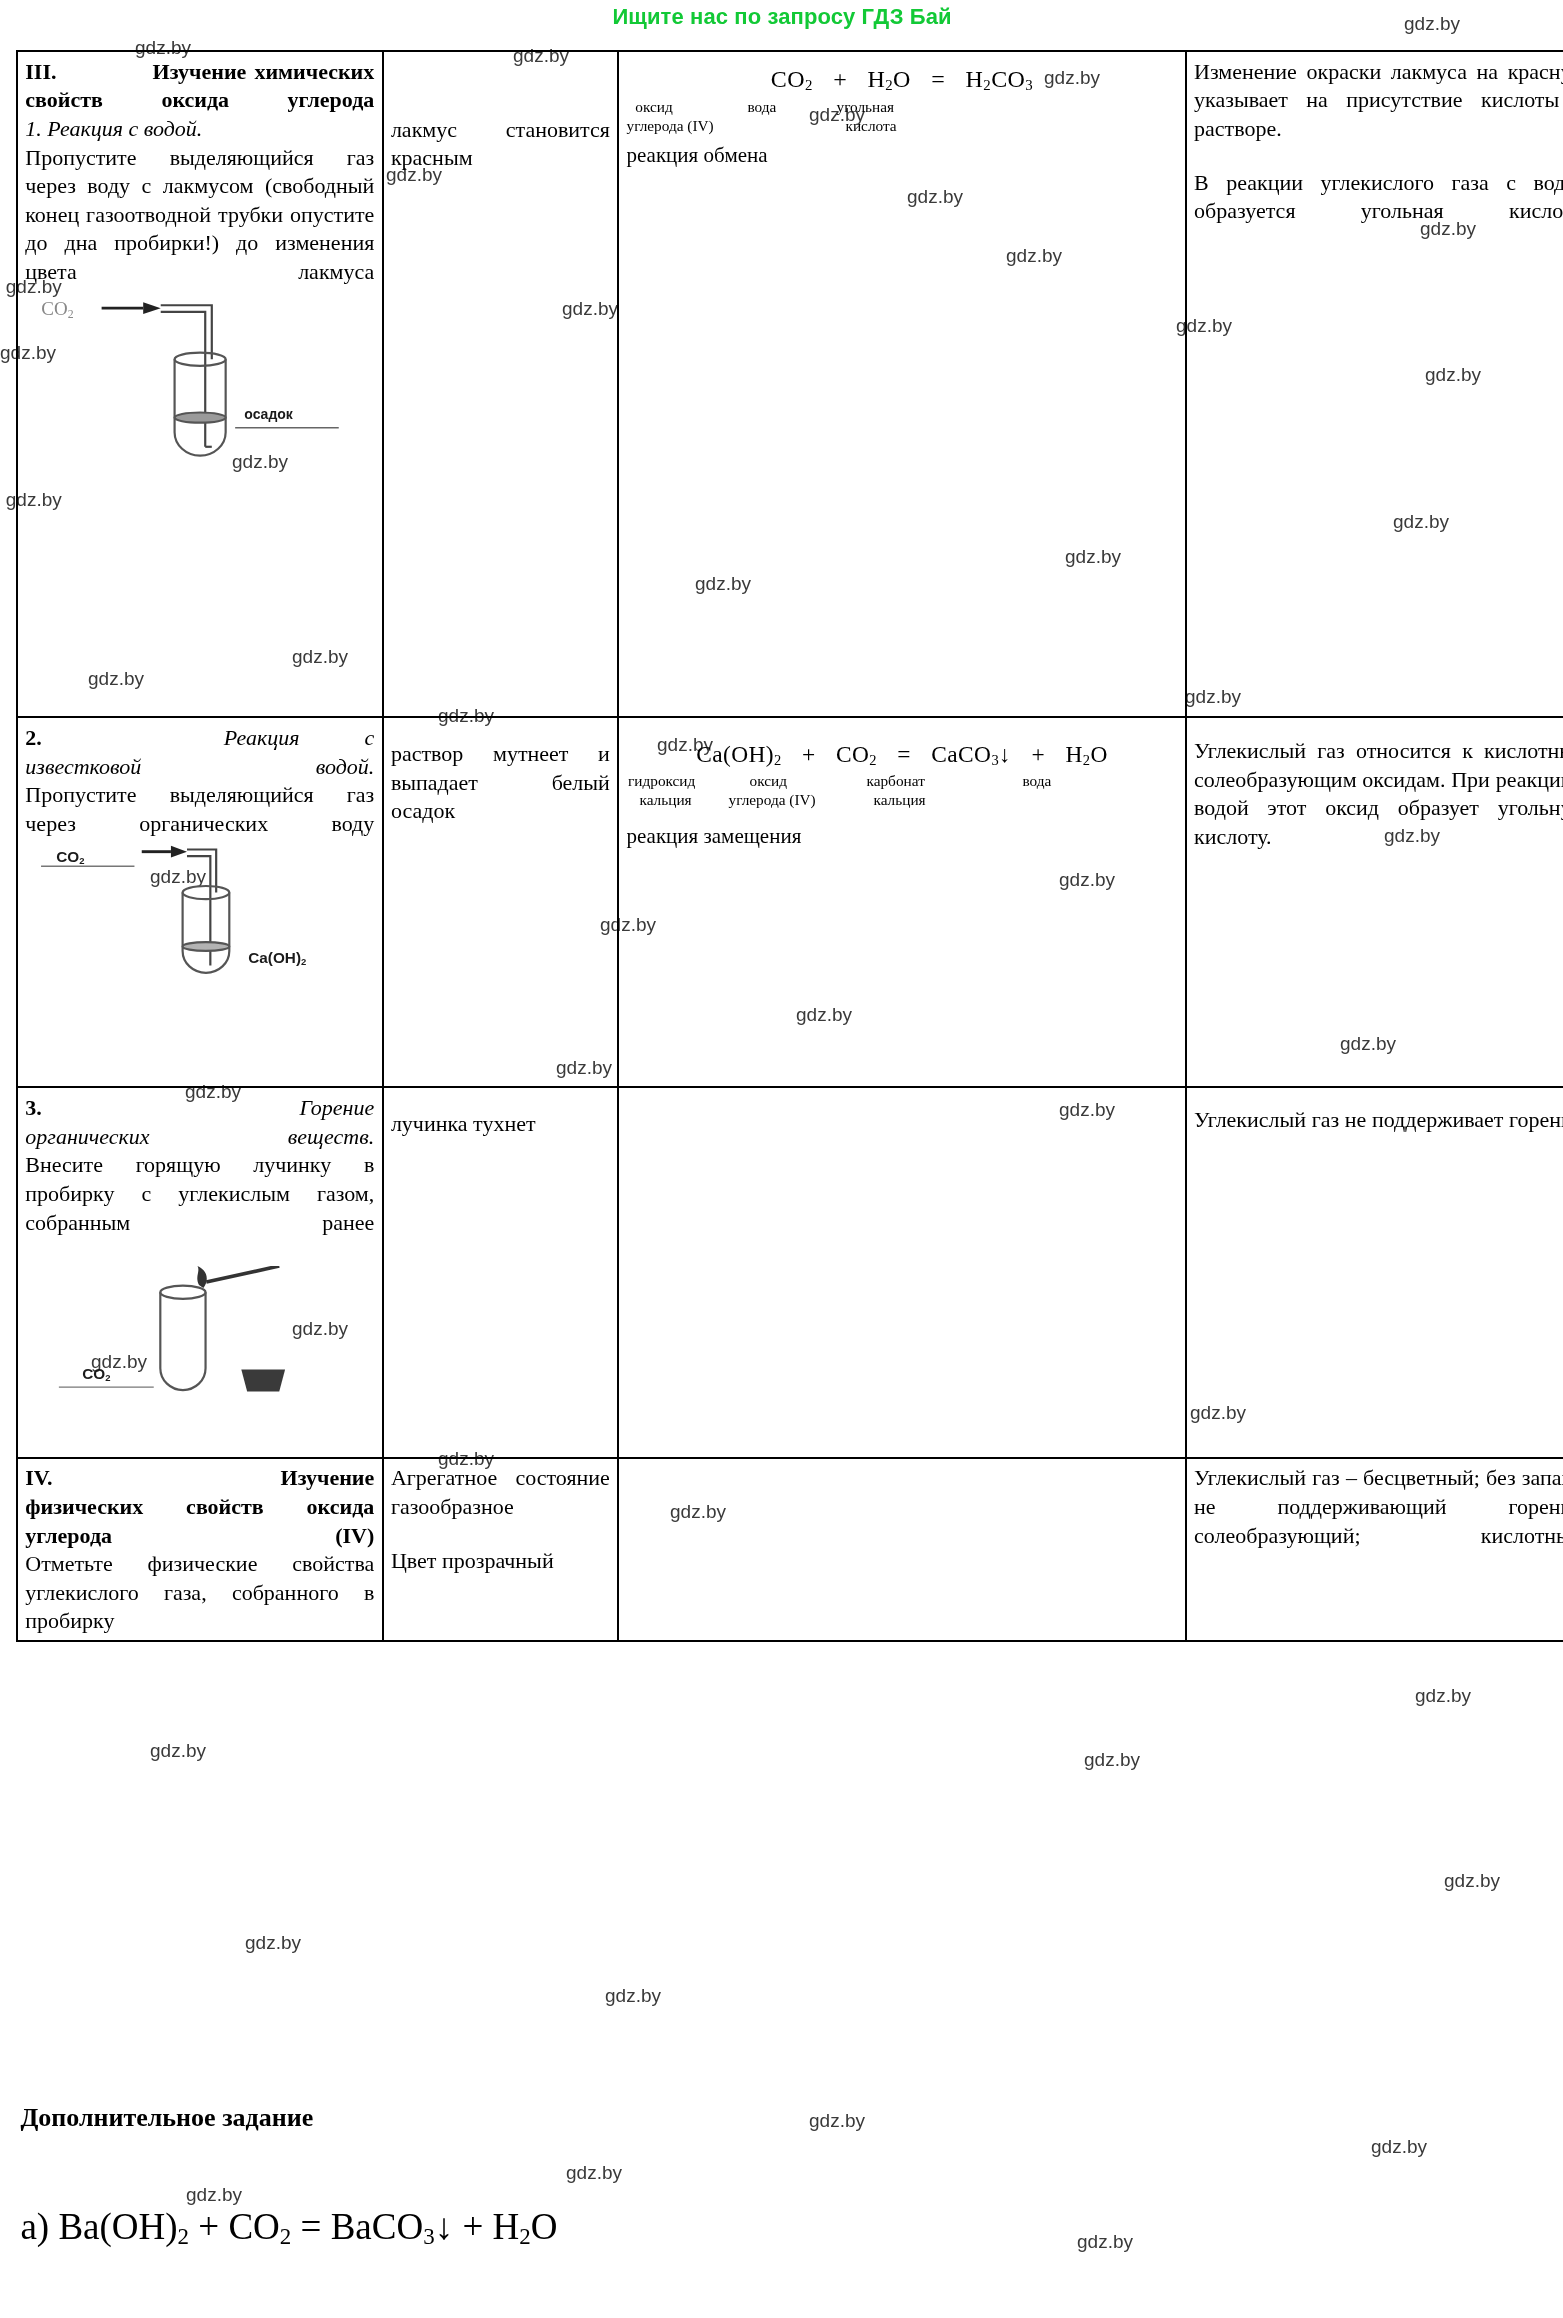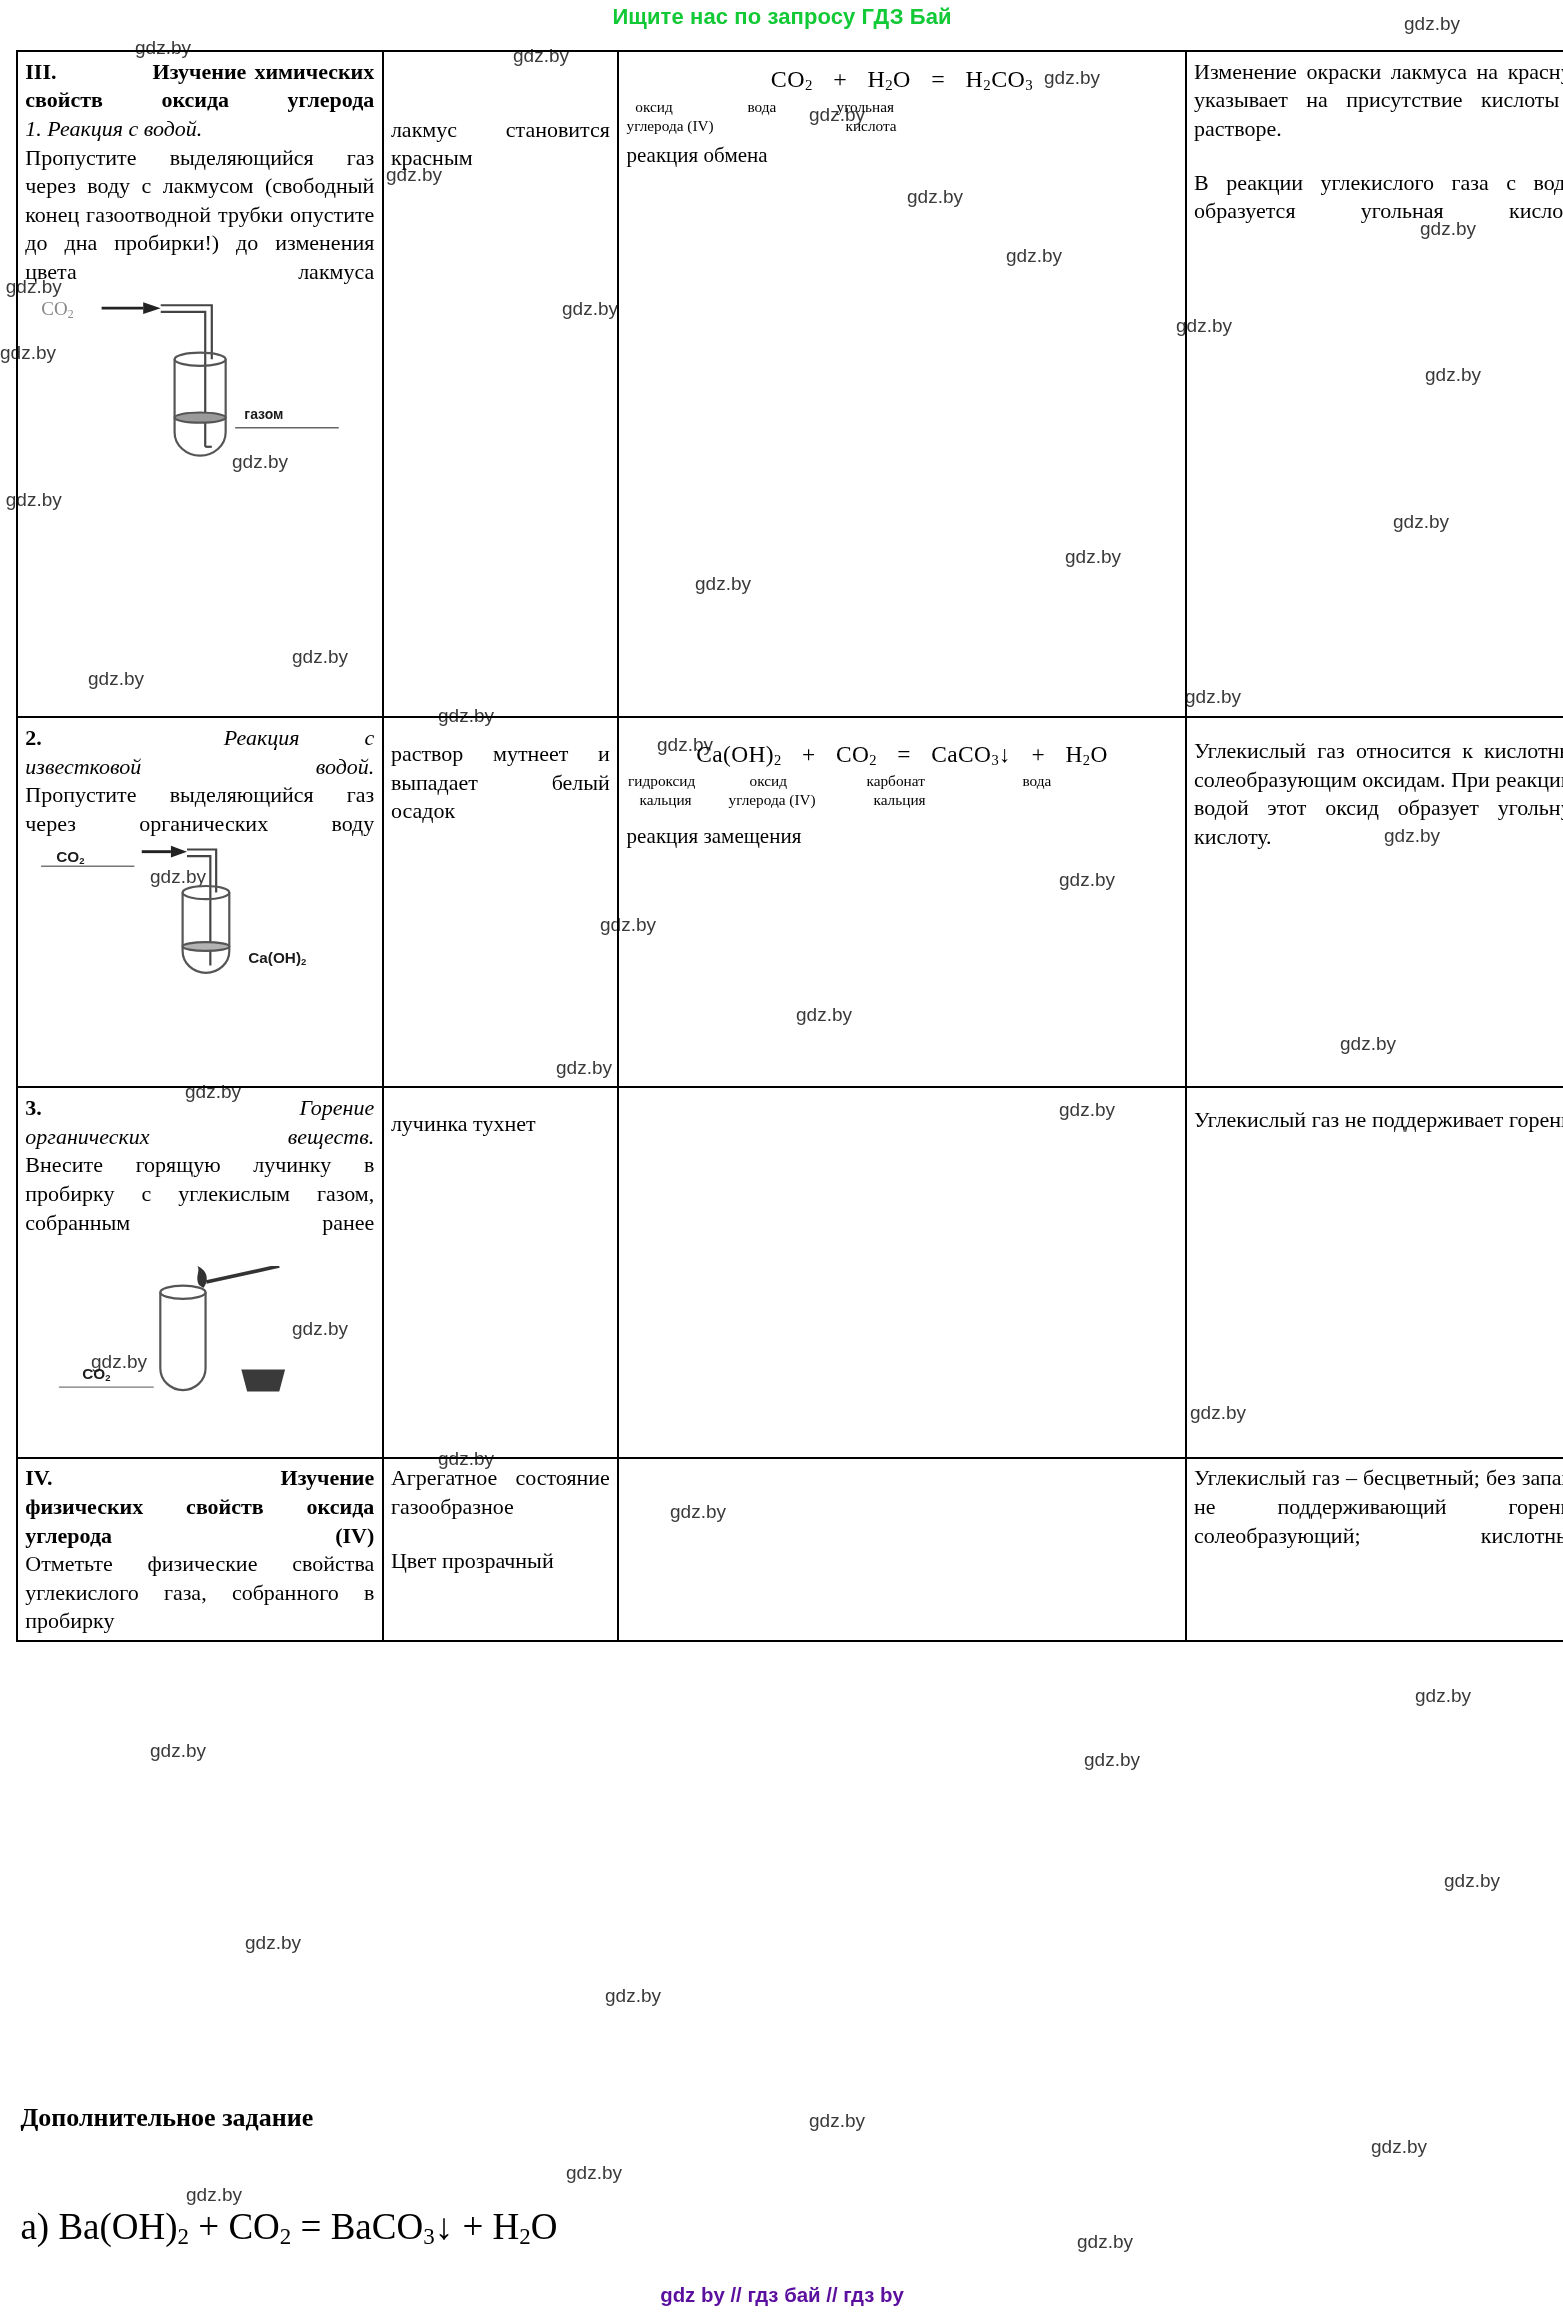--- a/index.html
+++ b/index.html
@@ -201,21 +201,21 @@
             <path d="M186 27 L247 27 L247 212" stroke="#444" stroke-width="3" fill="none"></path>
             <line x1="247" y1="212" x2="256" y2="212" stroke="#444" stroke-width="3"></line>
 
             <ellipse cx="240" cy="92" rx="35" ry="9" stroke="#555" stroke-width="3" fill="none"></ellipse>
             <path d="M205 92 L205 192 A35 32 0 0 0 275 192 L275 92" stroke="#555" stroke-width="3" fill="none"></path>
 
             <ellipse cx="240" cy="172" rx="35" ry="7" stroke="#555" stroke-width="3" fill="#9a9a9a"></ellipse>
 
             <line x1="288" y1="186" x2="430" y2="186" stroke="#666" stroke-width="2"></line>
           </svg>
-          <div class="figlabel" style="left:219px;top:113px;">газом</div>
+          <div class="figlabel" style="left:219px;top:113px;">осадок</div>
         </div>
       </td>
 
       <td class="c2 center">
         <div style="margin-top:58px;">лакмус становится красным</div>
       </td>
 
       <td class="c3">
         <div class="eq" style="margin-top:5.8px;">
           CO<sub>2</sub><span class="sp"></span>+<span class="sp"></span>H<sub>2</sub>O<span class="sp"></span>=<span class="sp"></span>H<sub>2</sub>CO<sub>3</sub>
@@ -350,16 +350,15 @@
   </tbody>
     </table>
 
 
   <div class="dopheader">Дополнительное задание</div>
 
   <div class="formula-a">
     а) Ba(OH)<sub>2</sub> + CO<sub>2</sub> = BaCO<sub>3</sub>↓ + H<sub>2</sub>O
   </div>
 
-  <div class="footer">gdz by  //  гдз бай  //  гдз by</div>
 
 </div>
 
 
 </body></html>

